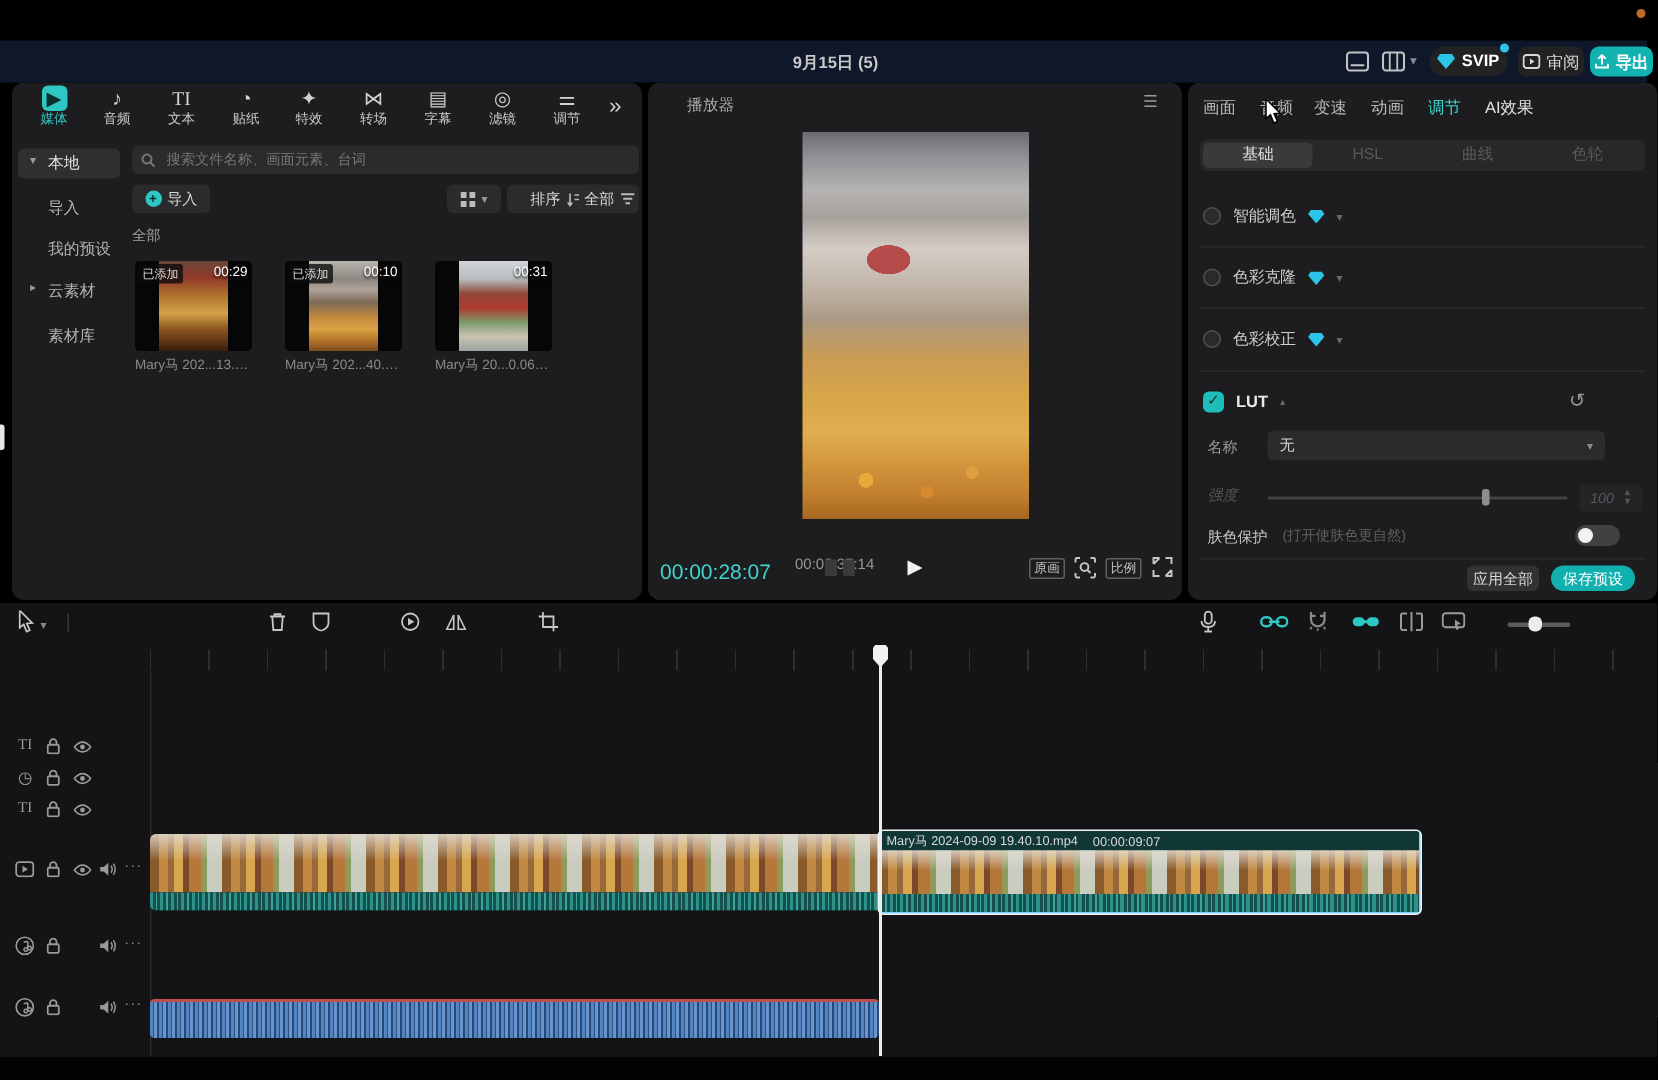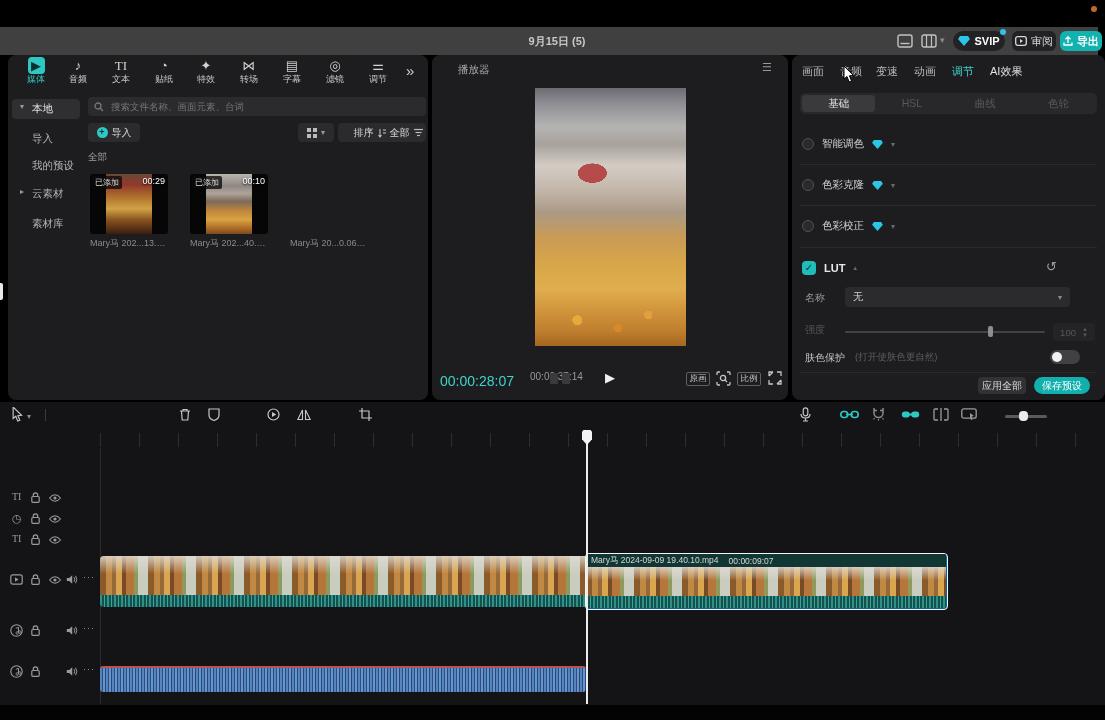--- a/index.html
+++ b/index.html
@@ -1,21 +1,21 @@
 <!DOCTYPE html>
 <html><head>
 <meta charset="utf-8">
 <style>
   html,body{margin:0;padding:0;background:#000;}
   *{box-sizing:border-box;font-family:"Liberation Sans","DejaVu Sans",sans-serif;}
   .app{position:relative;width:1105px;height:720px;background:#000;overflow:hidden;color:#ccc;}
   .ab{position:absolute;}
   .panel{background:#1d1d1f;border-radius:8px;}
   .txt{white-space:nowrap;}
-  .dim{color:#55585a;}
+  .dim{color:#55585a;font-style:italic;}
   svg{display:block;}
   .pill{background:#222224;border-radius:6px;display:flex;align-items:center;justify-content:center;gap:4px;color:#d8d8d8;font-size:11px;}
   .tool{position:absolute;top:2px;width:42px;height:32px;text-align:center;color:#c9c9c9;}
   .tool .tico{display:block;height:17px;font-size:13px;line-height:17px;color:#d2d2d2;}
   .tool .tlab{display:block;font-size:9px;line-height:11px;}
   .tool.active .tlab{color:#2ec8c4;}
   .tool.active .tico{color:#0b2e2e;}
   .side-item{position:absolute;left:4px;width:68px;font-size:10.5px;color:#b4b4b6;padding:3px 0 3px 20px;}
   .card-name{position:absolute;top:63px;left:0;width:78px;font-size:9px;color:#8a8a8c;overflow:hidden;text-overflow:ellipsis;white-space:nowrap;}
   .thumb{position:absolute;top:0;left:0;width:78px;height:60px;background:#060606;border-radius:3px;overflow:hidden;}
@@ -37,21 +37,21 @@
     repeating-linear-gradient(90deg,#8a5a2a 0 6px,#c08840 6px 12px,#97683a 12px 16px,#d9a54e 16px 22px,#7a4a28 22px 26px,#b5763a 26px 34px,#8f9a5a 34px 38px,#c9cdbf 38px 48px);}
   .chk{width:14px;height:14px;border-radius:4px;background:#1fbdb9;color:#06302f;font-size:10px;font-weight:bold;text-align:center;line-height:14px;}
   .subtitle{font-size:29px;font-weight:700;color:#fff;-webkit-text-stroke:1.5px #000;paint-order:stroke fill;
     text-shadow:2px 2px 0 #000,-2px 2px 0 #000,2px -2px 0 #000,-2px -2px 0 #000,0 3px 0 #000,0 -3px 0 #000,3px 0 0 #000,-3px 0 0 #000;}
 </style>
 </head>
 <body>
 
 <div class="app">
 
-  <div class="ab" style="left:0;top:0;width:1098px;height:55px;background:#404040;">
+  <div class="ab" style="left:0;top:0;width:1098px;height:55px;background:#0f172a;">
     <div class="ab" style="left:0;top:0;width:1105px;height:27px;background:#000;"></div>
     <div class="ab txt" style="left:452px;top:34px;width:210px;text-align:center;font-size:11px;font-weight:bold;color:#c8c8ca;">9月15日 (5)</div>
     <div class="ab" style="left:1091px;top:6px;width:6px;height:6px;border-radius:50%;background:#c0692b;"></div>
 
     <span class="ab" style="left:897px;top:34px;">
       <svg width="16" height="14" viewBox="0 0 16 14">
           <rect x="1" y="1" width="14" height="12" rx="2" fill="none" stroke="#c2c2c4" stroke-width="1.4"></rect>
           <line x1="3.5" y1="9.5" x2="12.5" y2="9.5" stroke="#c2c2c4" stroke-width="1.4"></line>
         </svg>
     </span>
@@ -210,20 +210,24 @@
     </div>
     <div class="ab" style="left:182px;top:119px;width:78px;height:74px;">
       <div class="thumb">
         <div class="img" style="background:linear-gradient(180deg,#b9b4ae 0%,#8e8782 20%,#b0a49a 32%,#7d6a58 46%,#c2883c 62%,#d9a343 76%,#b5742a 88%,#7d4a1e 100%);"></div>
         <span class="badge">已添加</span>
         <span class="dur">00:10</span>
       </div>
       <div class="card-name">Mary马 202...40.10.mp4</div>
     </div>
     <div class="ab" style="left:282px;top:119px;width:78px;height:74px;">
+      <div class="thumb">
+        <div class="img" style="background:linear-gradient(180deg,#cfd4d6 0%,#b9bdbf 20%,#8f4a3a 36%,#b03a30 52%,#7a9a6a 68%,#c9c2b2 84%,#9aa5a0 100%);"></div>
+        <span class="dur">00:31</span>
+      </div>
       <div class="card-name">Mary马 20...0.06.mp4</div>
     </div>
   </div>
 
   <div class="ab panel" style="left:432px;top:55px;width:356px;height:345px;">
     <div class="ab txt" style="left:26px;top:8px;font-size:10.5px;color:#aaaaac;">播放器</div>
     <div class="ab txt" style="left:330px;top:6px;font-size:11px;color:#9a9a9c;">☰</div>
 
     <div class="ab" style="left:103px;top:33px;width:151px;height:258px;background:
         radial-gradient(ellipse 24px 16px at 38% 33%, rgba(176,54,54,.85) 0 60%, transparent 61%),
@@ -545,21 +549,21 @@
           <path d="M8 3.2 Q9.6 5.5 8 7.8 M9.6 1.8 Q12 5.5 9.6 9.2" fill="none" stroke="#9a9a9c" stroke-width="1"></path>
         </svg>
       </span>
     <span class="trk-ico txt" style="left:83px;top:262px;font-size:9px;letter-spacing:1px;">···</span>
 
     <div class="ab" style="left:100px;top:154px;width:486px;height:51px;border-radius:4px 0 0 4px;overflow:hidden;">
       <div class="ab film" style="left:0;top:0;width:486px;height:39px;"></div>
       <div class="ab wave-teal" style="left:0;top:39px;width:486px;height:12px;background-color:#123f3d;"></div>
     </div>
 
-    <div class="ab" style="left:585px;top:151px;width:363px;height:57px;border:1.5px solid #f5f5f5;border-radius:4px;overflow:hidden;background:#0369a1;">
+    <div class="ab" style="left:585px;top:151px;width:363px;height:57px;border:1.5px solid #f5f5f5;border-radius:4px;overflow:hidden;background:#7dd3fc;">
       <div class="ab" style="left:0;top:0;width:360px;height:13px;background:#113734;display:flex;align-items:center;gap:10px;padding:0 5px;">
         <span class="txt" style="font-size:8.5px;color:#d8d8da;">Mary马 2024-09-09 19.40.10.mp4</span>
         <span class="txt" style="font-size:8.5px;color:#d8d8da;">00:00:09:07</span>
       </div>
       <div class="ab film" style="left:0;top:13px;width:360px;height:29px;"></div>
       <div class="ab wave-teal" style="left:0;top:42px;width:360px;height:12px;background-color:#123f3d;"></div>
     </div>
 
     <div class="ab" style="left:100px;top:264px;width:486px;height:26px;border-radius:3px;overflow:hidden;background:
         linear-gradient(180deg,#c0504d 0 2px,rgba(0,0,0,0) 2px),

